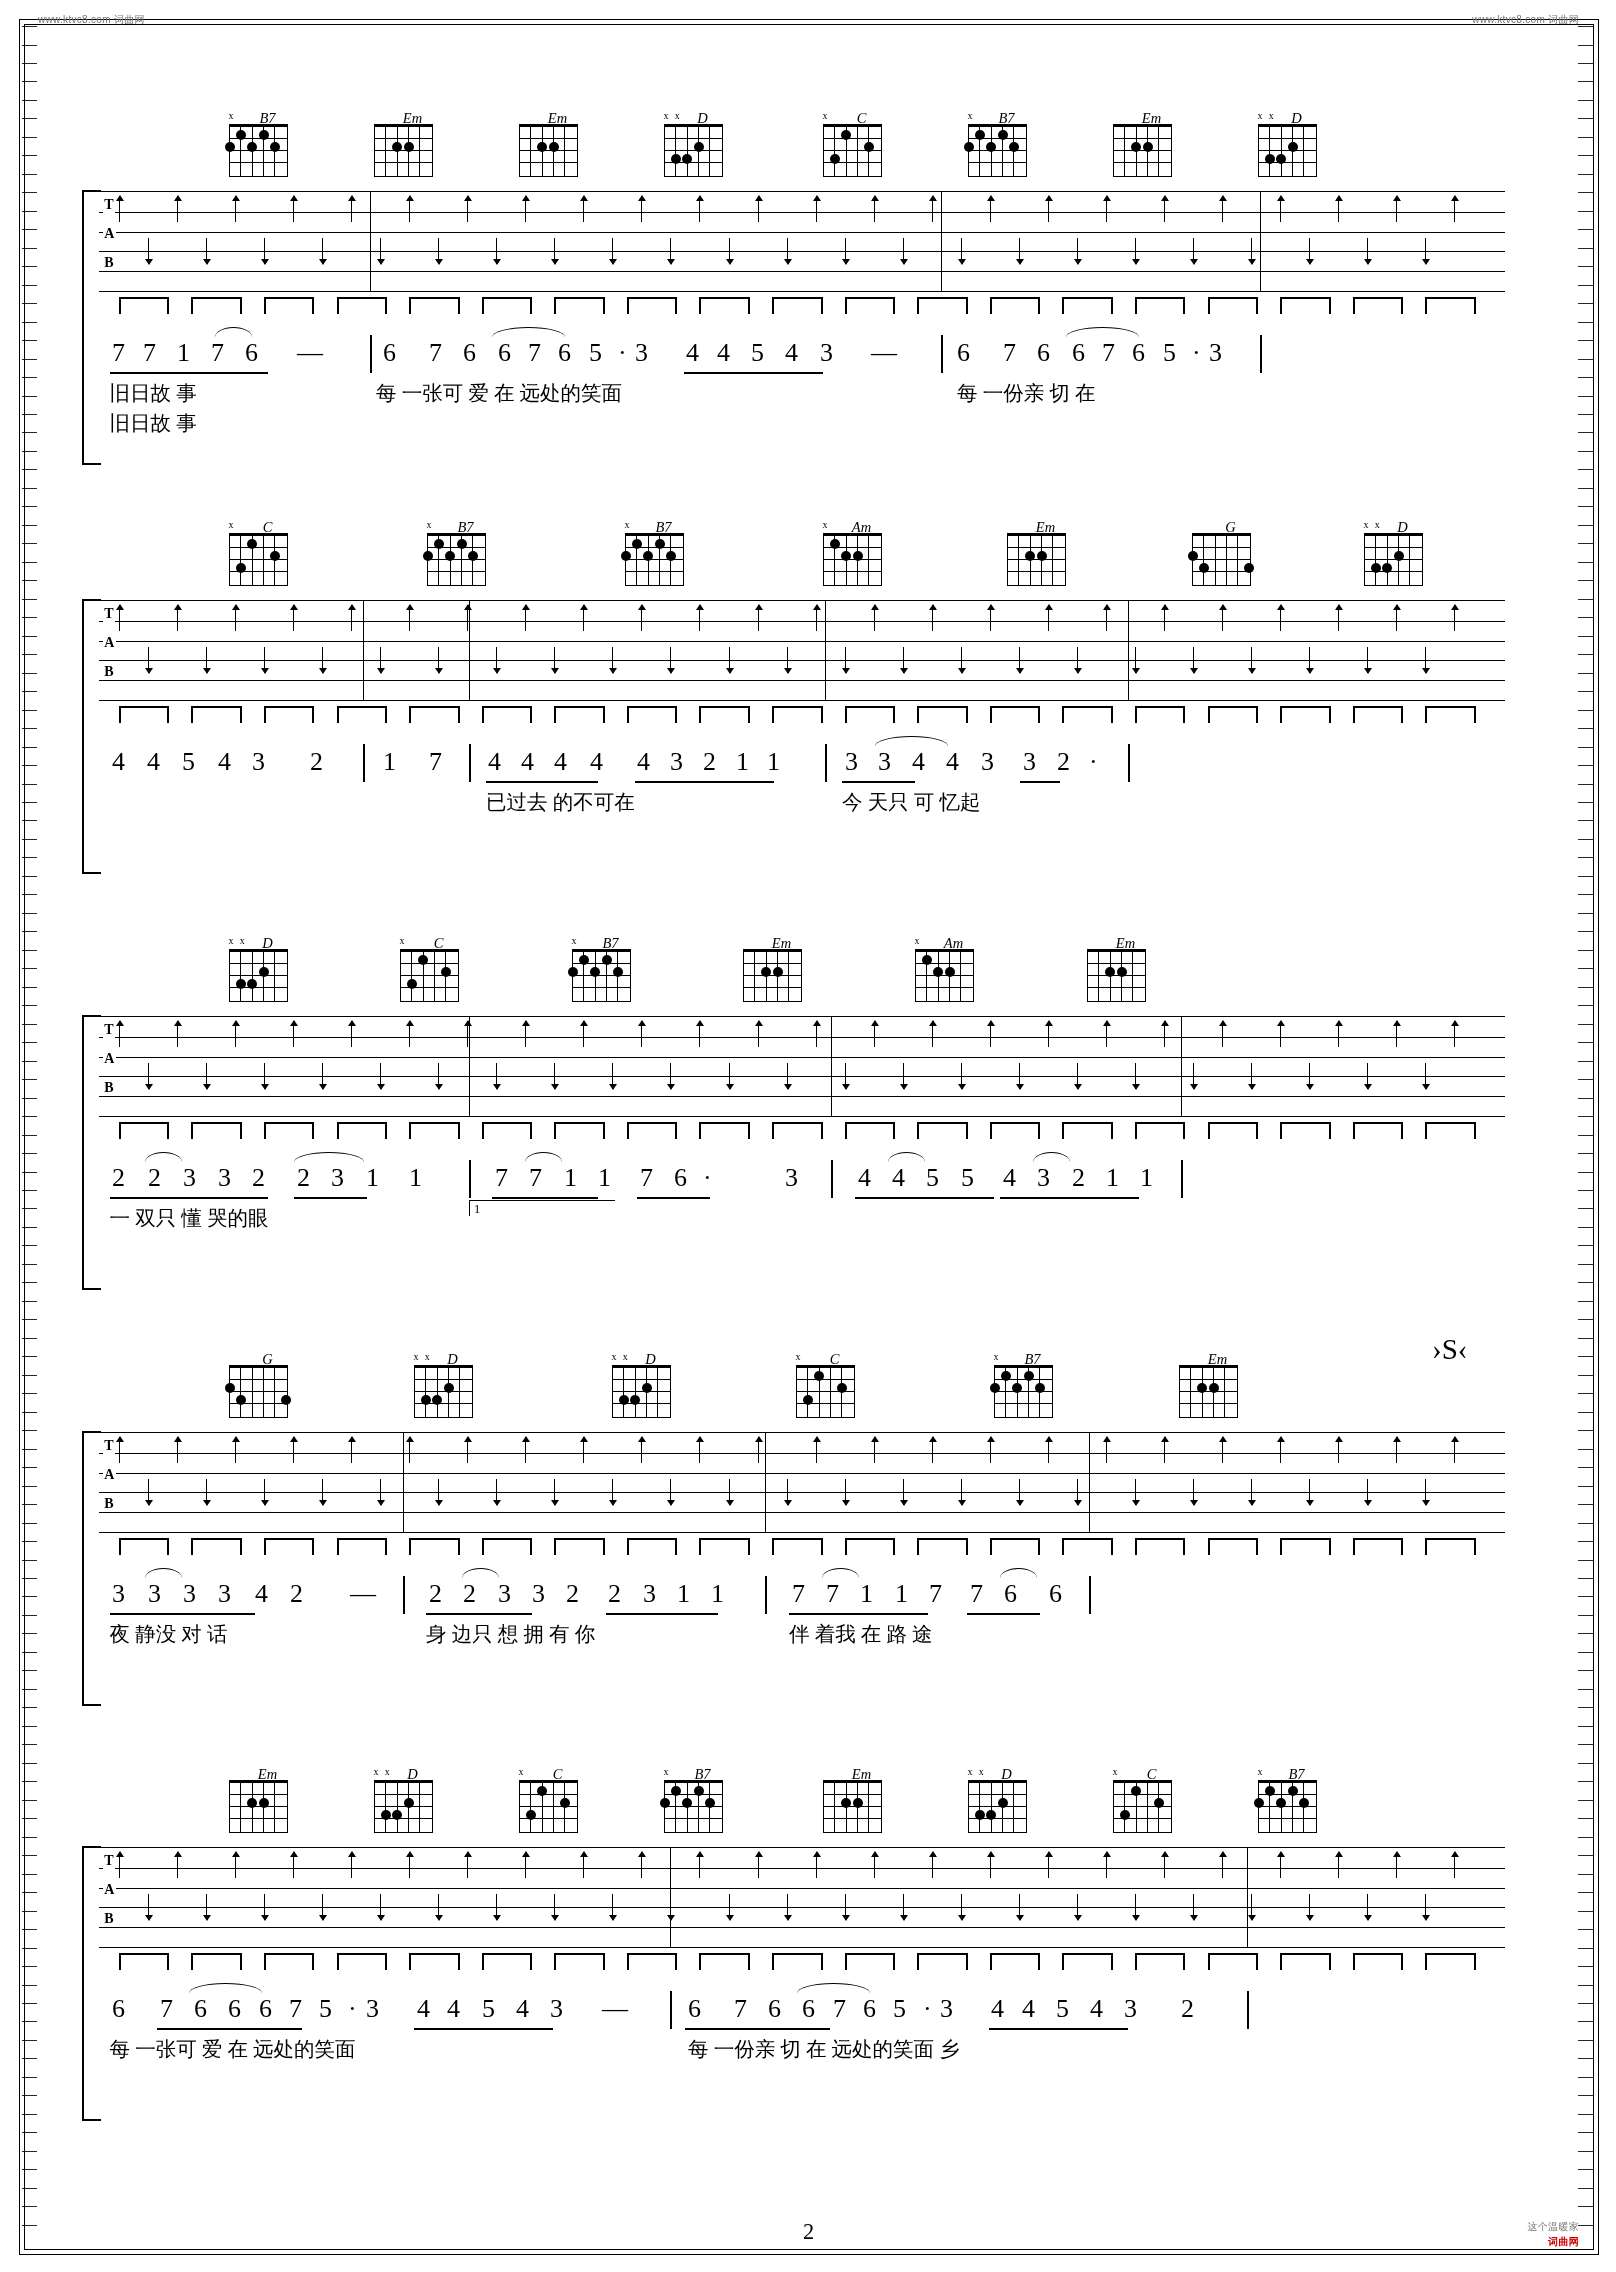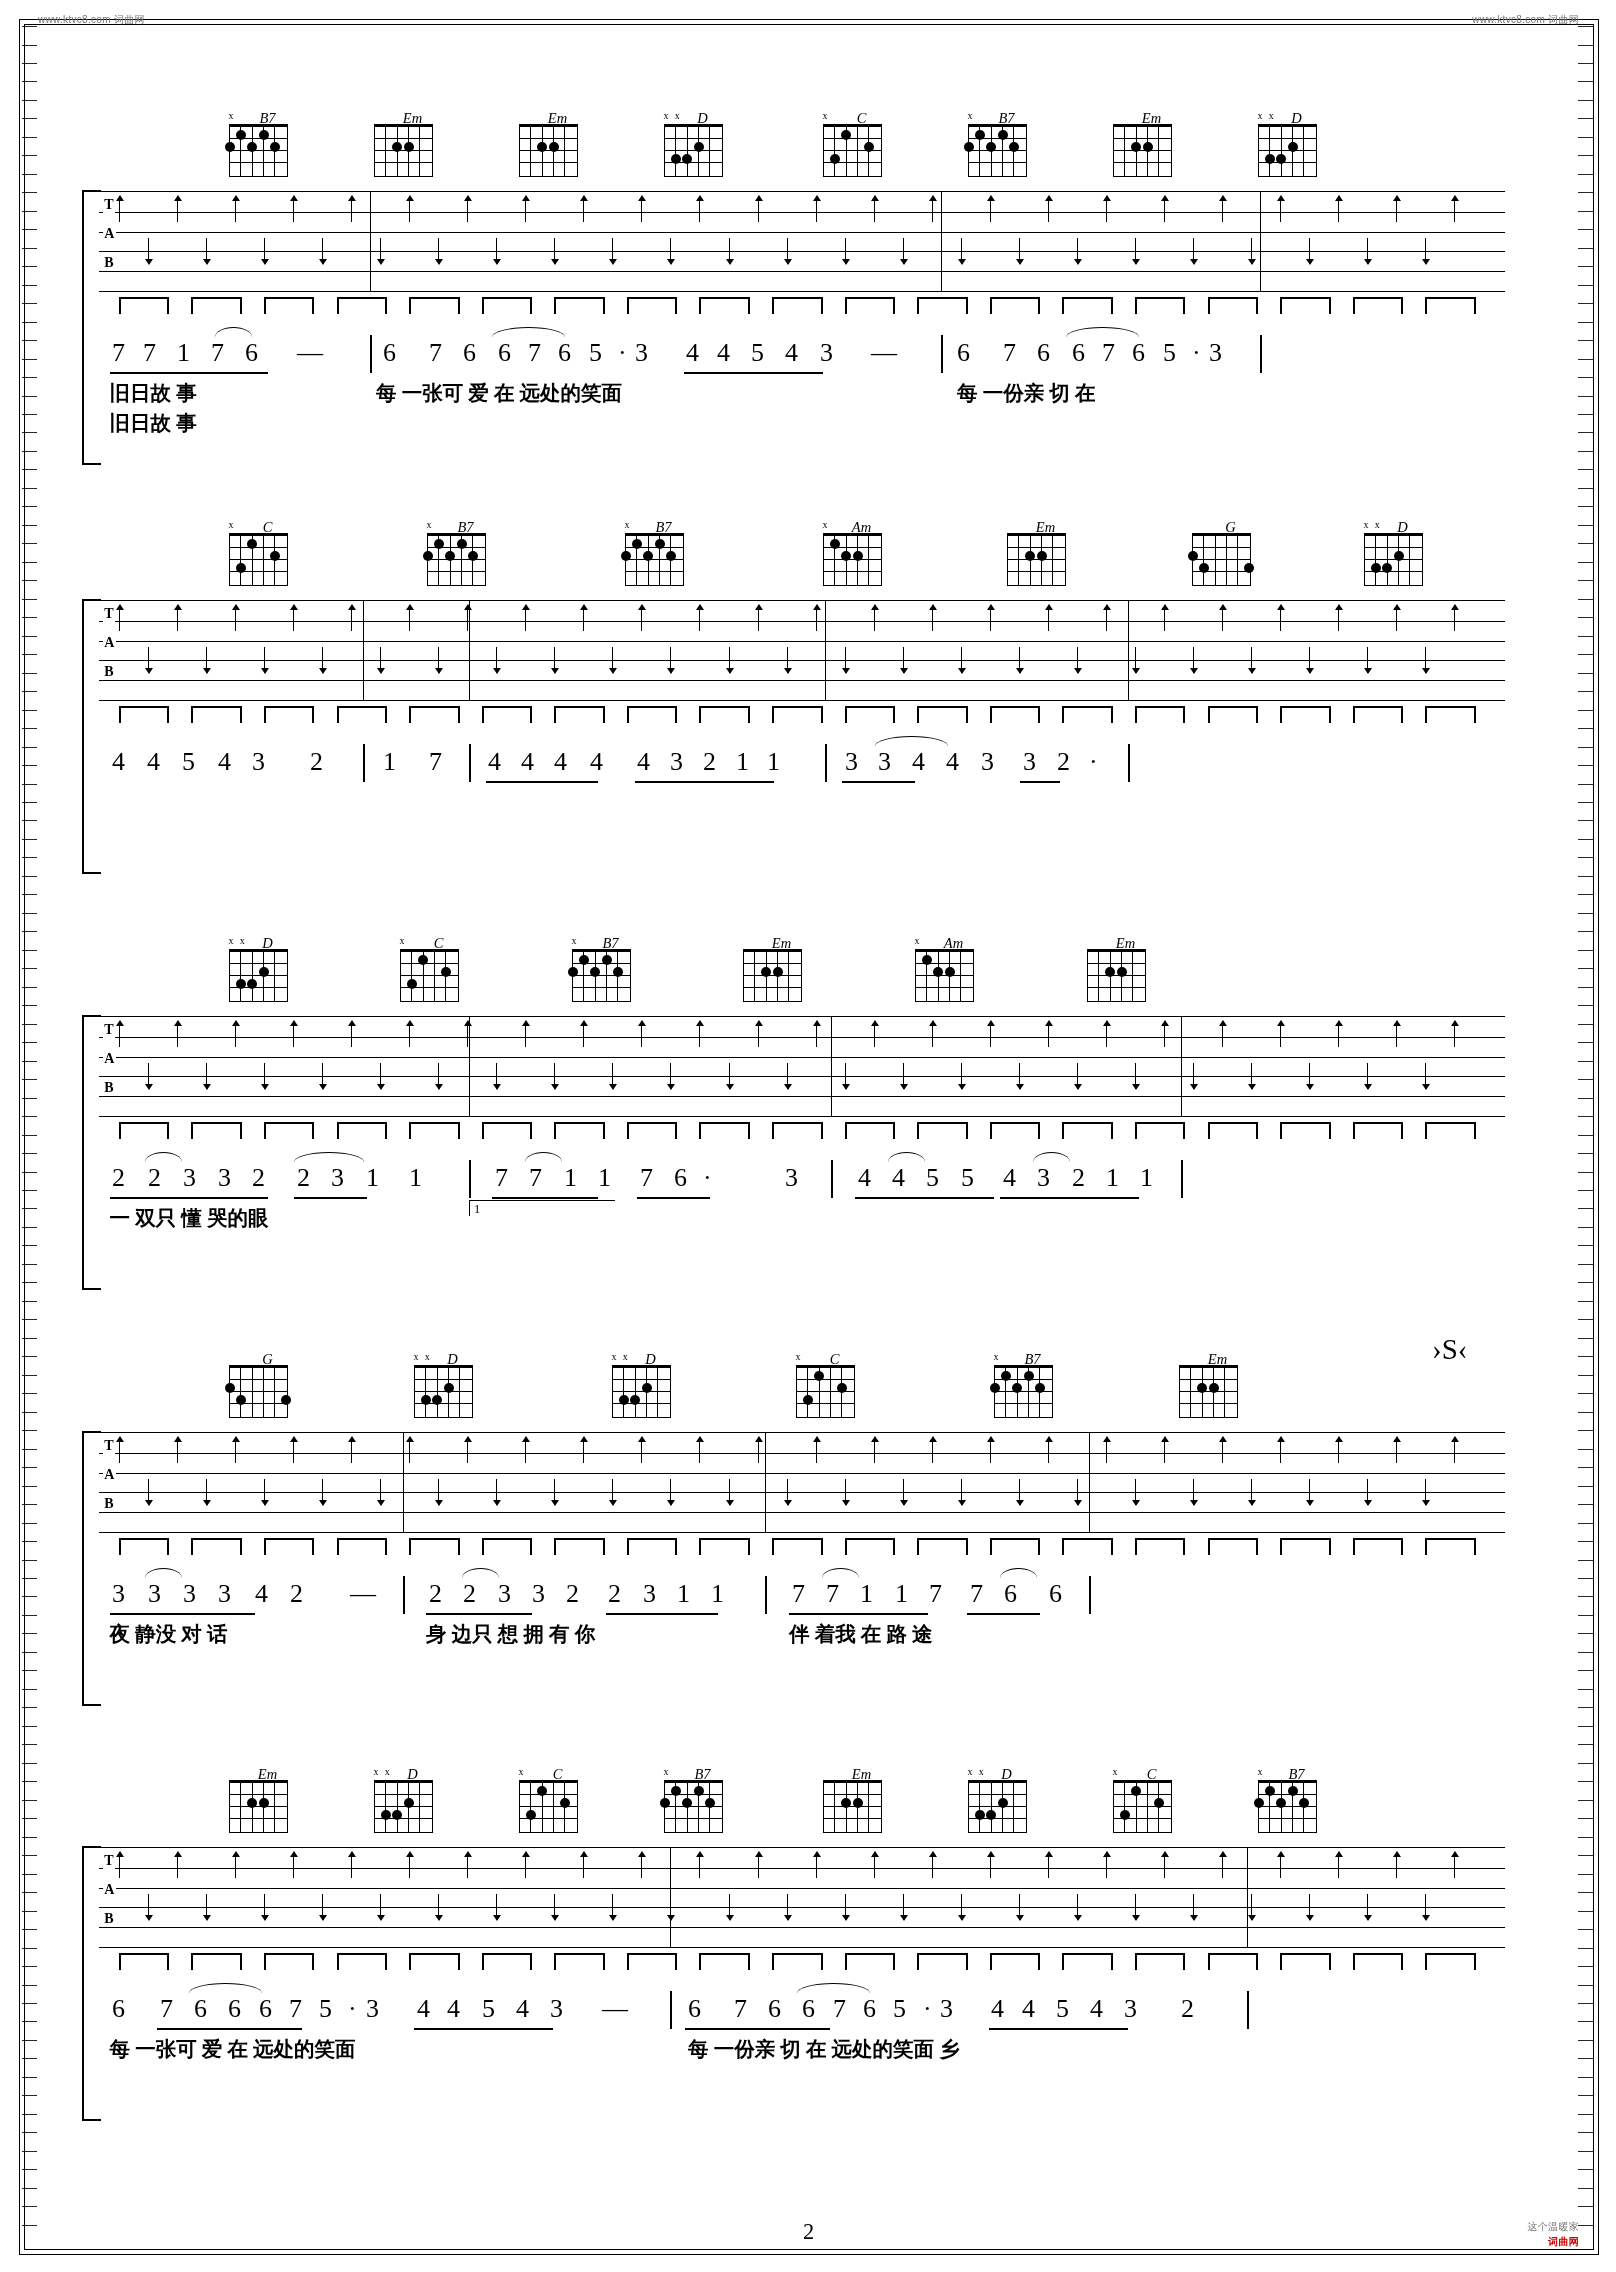--- a/index.html
+++ b/index.html
@@ -56,21 +56,21 @@
   .rhy .s{position:absolute;top:5.3px;width:1.6px;height:17px;background:#000;}
 
   
   .brk{position:absolute;left:-17px;width:17px;border:2px solid #000;border-right:none;}
 
   
   .notes{position:relative;height:41px;}
   .notes span{position:absolute;font-size:26px;font-family:"Liberation Serif",serif;white-space:nowrap;}
   .notes .ub{position:absolute;height:2px;background:#000;}
   .slur{position:absolute;border-top:1.6px solid #000;border-radius:50%/100% 100% 0 0;height:9.2px;}
-  .lyr{position:relative;height:30px;font-weight:bold;}
+  .lyr{position:relative;height:30px;}
   .lyr span{position:absolute;font-size:20.5px;font-family:"Liberation Serif",serif;white-space:nowrap;}
   .nbar{position:absolute;width:1.6px;background:#000;}
 
   .volta{position:absolute;border-left:1.6px solid #000;border-top:1.6px solid #000;}
   .volta i{position:absolute;left:4px;top:1.3px;font-size:12.5px;font-style:normal;font-family:"Liberation Serif",serif;}
   .segno{position:absolute;font-size:29px;font-family:"Liberation Serif",serif;}
 </style>
 </head>
 <body>
 
@@ -1227,20 +1227,24 @@
           <div class="ub" style="left:387px;width:112px;top:34px"></div>
           <div class="ub" style="left:536px;width:139px;top:34px"></div>
           <div class="ub" style="left:743px;width:73px;top:34px"></div>
           <div class="ub" style="left:921px;width:40px;top:34px"></div>
           <div class="slur" style="left:776px;width:73px;top:-10.6px"></div>
           <div class="nbar" style="left:264px;top:-2.6px;height:38px"></div>
           <div class="nbar" style="left:370px;top:-2.6px;height:38px"></div>
           <div class="nbar" style="left:726px;top:-2.6px;height:38px"></div>
           <div class="nbar" style="left:1029px;top:-2.6px;height:38px"></div>
         </div>
+        <div class="lyr">
+          <span style="left:387px">已过去  的不可在</span>
+          <span style="left:743px">今 天只  可 忆起</span>
+        </div>
       </div>
       <div class="system" id="system-3" style="top:937px">
         <div class="brk" style="top:78px;height:271px"></div>
         <div class="chords">
           <div class="chord" style="left:119px">
             <div class="cwrap">
               <div class="nm">D</div>
               <div class="marks">
                 <span style="left:0px">x</span>
                 <span style="left:11.2px">x</span>

